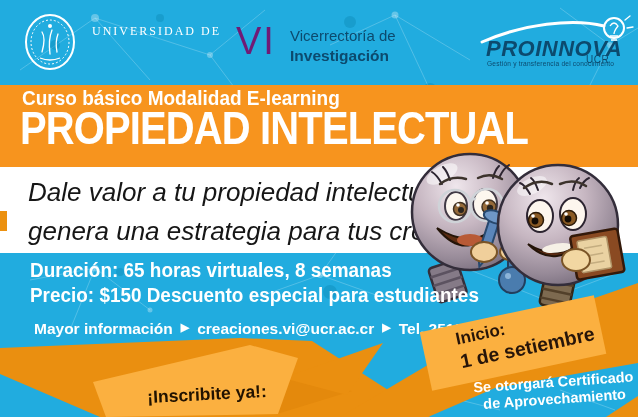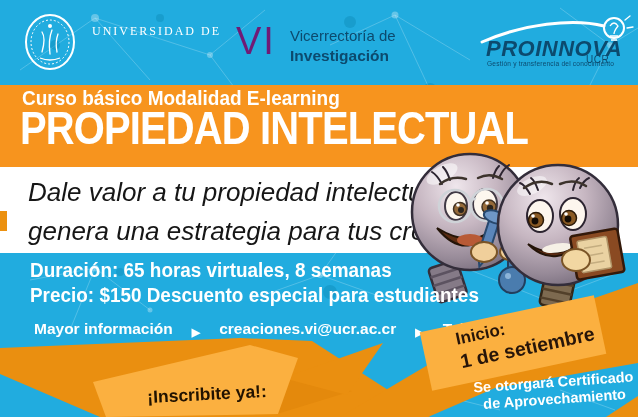--- a/index.html
+++ b/index.html
@@ -25,21 +25,21 @@
   .band-orange{left:0;top:85px;width:638px;height:82px;background:#F7941E;z-index:1;}
   .band-white{left:0;top:167px;width:638px;height:86px;background:#ffffff;z-index:1;}
   .left-tab{left:0;top:211px;width:7px;height:20px;background:#EC9110;z-index:2;}
   .kicker{left:22px;top:87px;color:#fff;font-size:20px;font-weight:bold;z-index:2;
           transform:scaleX(.95);transform-origin:left top;white-space:nowrap;}
   .title{left:20px;top:104px;color:#fff;font-size:47px;font-weight:bold;letter-spacing:-1px;line-height:1;
          transform:scaleX(.85);transform-origin:left top;white-space:nowrap;z-index:2;}
   .tagline{left:28px;top:173px;color:#161616;font-style:italic;font-size:26px;line-height:1.5;z-index:2;white-space:nowrap;}
   .details{left:30px;top:258px;color:#fff;font-size:19.5px;font-weight:bold;line-height:1.3;z-index:4;
            transform:scaleX(.97);transform-origin:left top;white-space:nowrap;}
-  .contact{left:34px;top:320px;color:#fff;font-size:15.5px;font-weight:bold;z-index:4;display:flex;align-items:flex-end;white-space:nowrap;gap:11px;}
+  .contact{left:34px;top:320px;color:#fff;font-size:15.5px;font-weight:bold;z-index:4;display:flex;align-items:flex-start;white-space:nowrap;}
   .contact .arr{font-size:11px;margin:0 8px;position:relative;top:1px;}
   
   .shapes{left:0;top:0;width:638px;height:417px;z-index:2;pointer-events:none;}
   .cta{left:112px;top:384px;width:190px;text-align:center;color:#211200;font-size:17.5px;font-weight:bold;
        transform:rotate(-3deg);z-index:5;white-space:nowrap;}
   .ribbon{left:424px;top:313px;width:178px;height:60px;background:#FBB040;transform:rotate(-12deg);z-index:5;
           padding:5px 0 0 34px;color:#271509;}
   .ribbon .l1{font-size:17px;font-weight:bold;}
   .ribbon .l2{font-size:19.5px;font-weight:bold;margin-top:1px;white-space:nowrap;}
   .cert{left:458px;top:374px;width:192px;text-align:center;color:#fff;font-size:14.5px;font-weight:bold;

